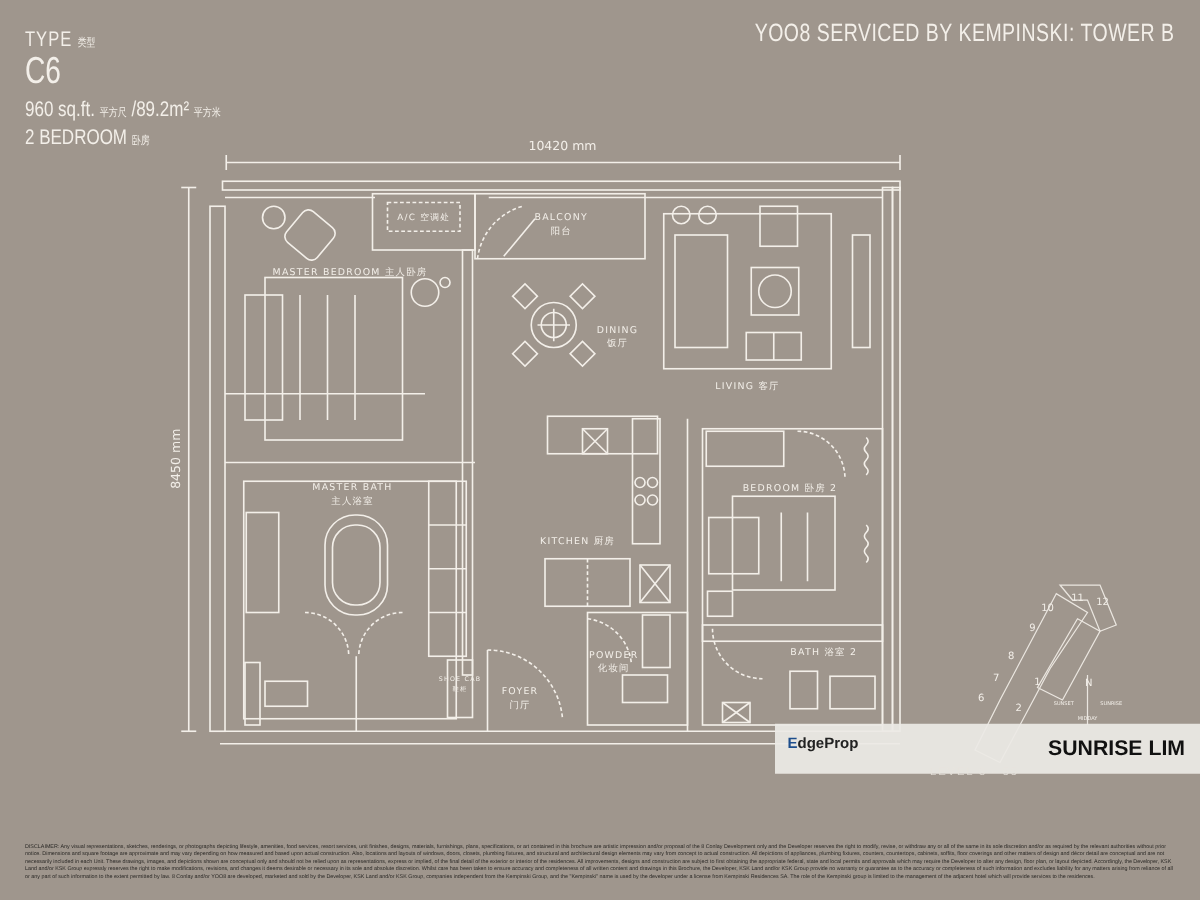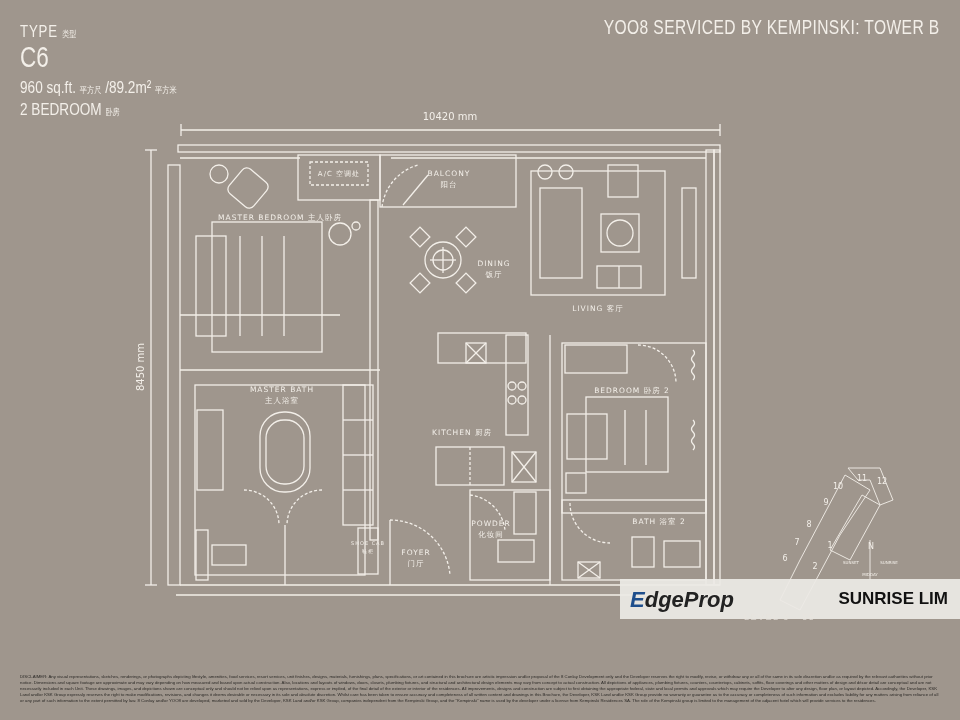--- a/index.html
+++ b/index.html
@@ -10,21 +10,21 @@
   #type-label{left:20px;top:22px;font-size:17px;letter-spacing:1px;transform:scaleX(.78);transform-origin:left;}
   #type-label small{font-size:9px;letter-spacing:0;}
   #type-code{left:20px;top:40px;font-size:30px;transform:scaleX(.75);transform-origin:left;font-weight:300;}
   #area-line{left:20px;top:78px;font-size:17px;transform:scaleX(.8);transform-origin:left;white-space:nowrap;}
   #area-line small{font-size:9px;}
   #bed-line{left:20px;top:100px;font-size:17px;transform:scaleX(.8);transform-origin:left;white-space:nowrap;}
   #bed-line small{font-size:9px;}
   #project-title{right:20px;top:16px;font-size:20px;letter-spacing:.5px;transform:scaleX(.78);transform-origin:right;white-space:nowrap;}
   svg text{font-family:"DejaVu Sans",sans-serif;fill:#f3efe9;}
   #watermark{left:620px;top:579px;width:340px;height:40px;background:rgba(236,233,229,.93);}
-  #edge-logo{left:10px;top:8px;font-size:22px;font-weight:bold;color:#222;font-style:italic;}
+  #edge-logo{left:10px;top:8px;font-size:12px;font-weight:bold;color:#222;}
   #edge-logo .e{color:#1e4e8c;}
   #agent-name{right:12px;top:10px;font-size:17px;font-weight:bold;color:#111;}
   #level-label{left:744px;top:612px;font-size:9px;letter-spacing:1.5px;color:#e8e4de;opacity:.8;}
   #disclaimer{left:20px;top:674px;width:920px;font-size:4.3px;line-height:6px;color:#2b2926;}
 </style>
 </head>
 <body>
 
 <div id="type-label" class="abs cond">
   <span>TYPE</span>

